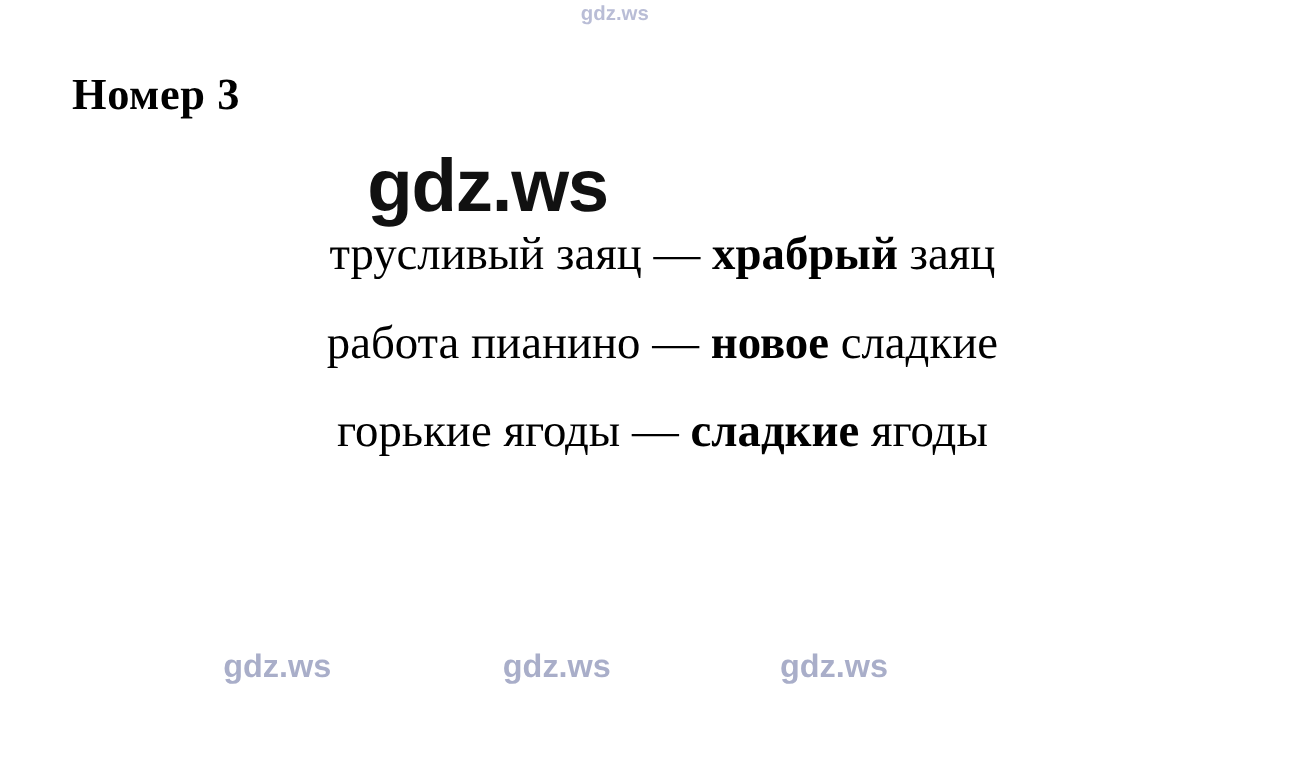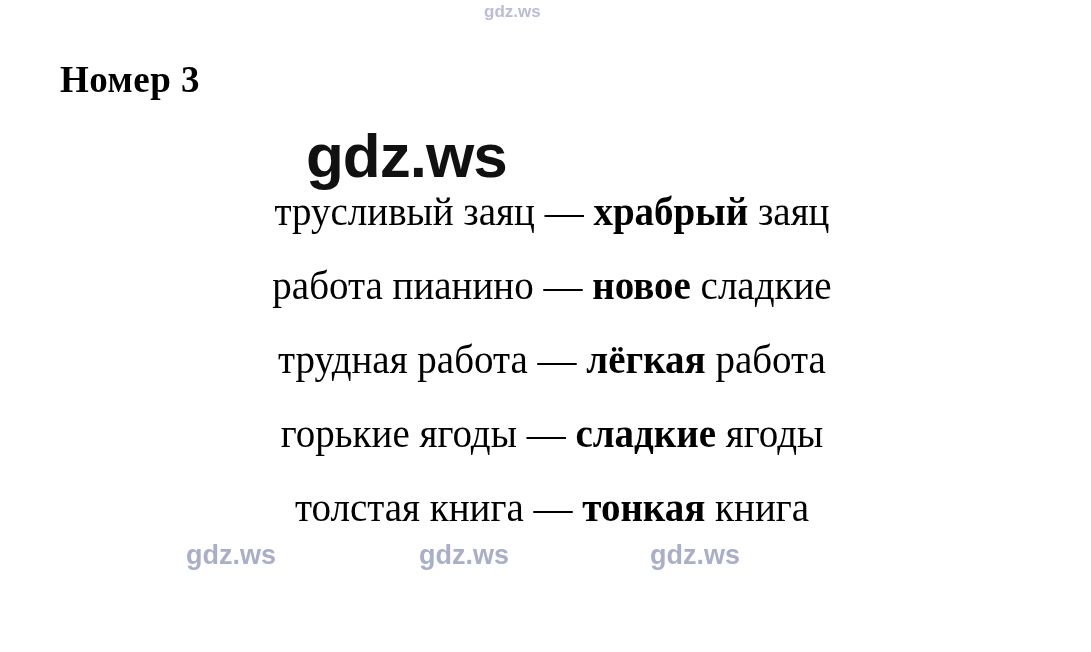--- a/index.html
+++ b/index.html
@@ -92,34 +92,22 @@
     <span class="b">храбрый</span>
     <span>заяц</span>
   </div>
   <div class="line">
     <span>работа пианино</span>
     <span>—</span>
     <span class="b">новое</span>
     <span>сладкие</span>
   </div>
   <div class="line">
-    <span>трудная работа</span>
-    <span>—</span>
-    <span class="b">лёгкая</span>
-    <span>работа</span>
-  </div>
-  <div class="line">
     <span>горькие ягоды</span>
     <span>—</span>
     <span class="b">сладкие</span>
     <span>ягоды</span>
-  </div>
-  <div class="line">
-    <span>толстая книга</span>
-    <span>—</span>
-    <span class="b">тонкая</span>
-    <span>книга</span>
   </div>
 </div>
 
 <div class="wm wm-mid wm-mid-1">gdz.ws</div>
 <div class="wm wm-mid wm-mid-2">gdz.ws</div>
 <div class="wm wm-mid wm-mid-3">gdz.ws</div>
 
 </body></html>

